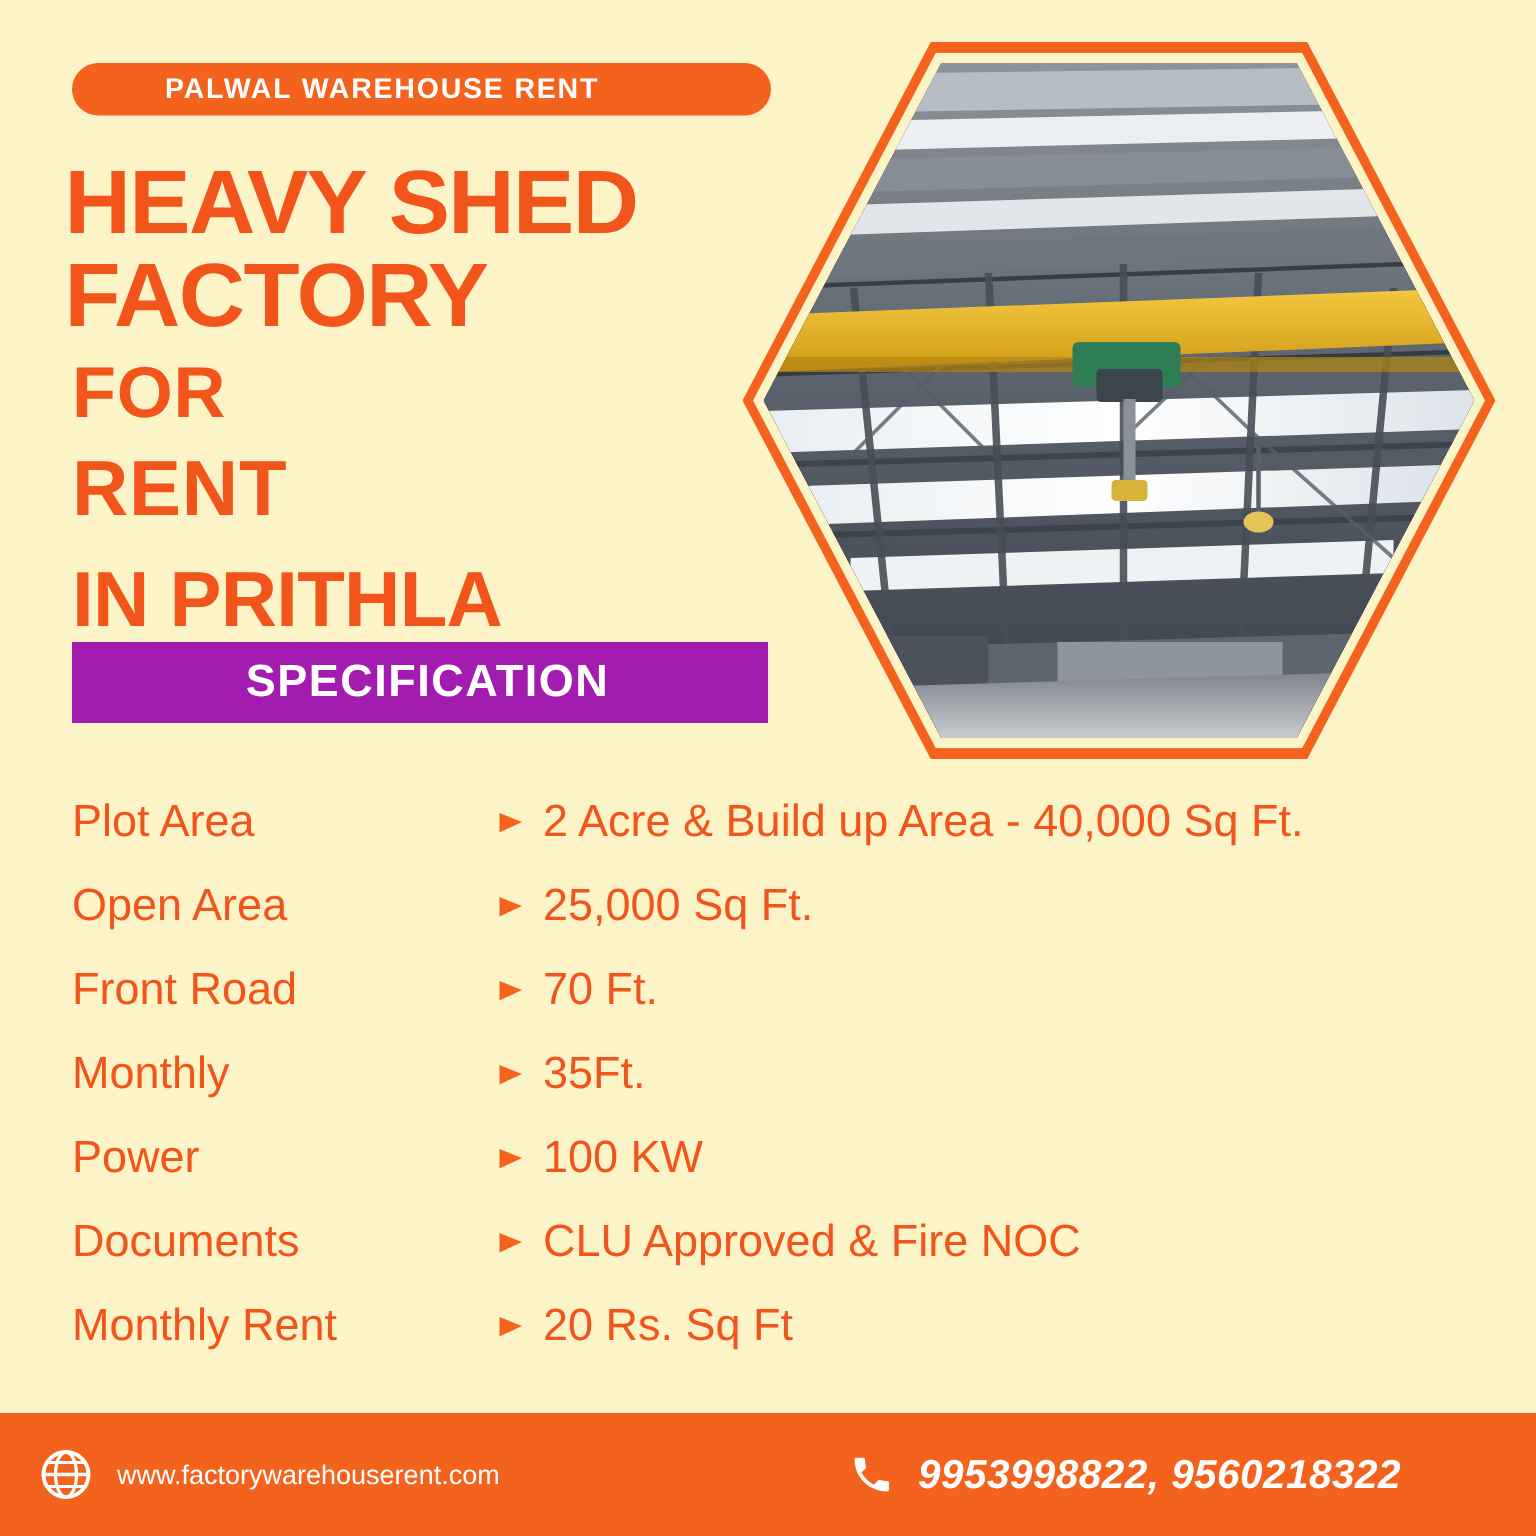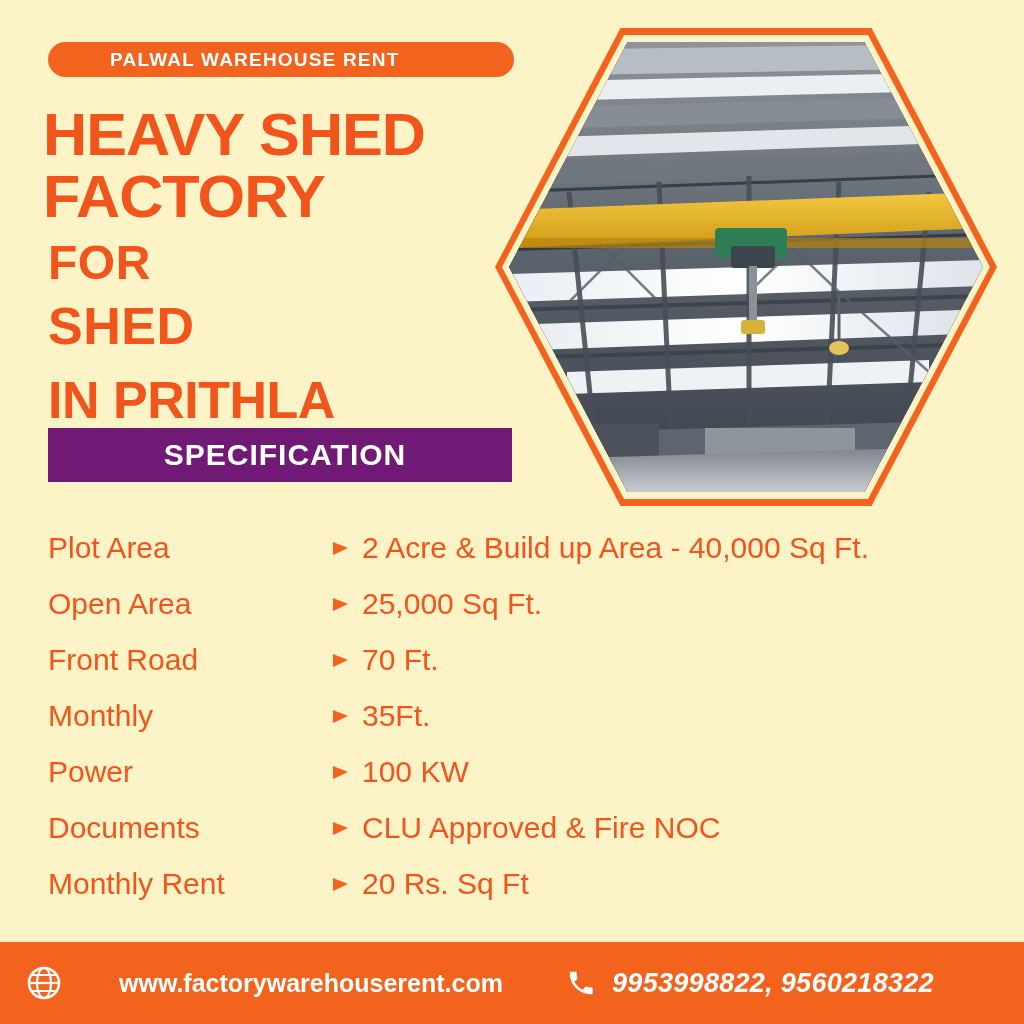--- a/index.html
+++ b/index.html
@@ -86,21 +86,21 @@
     margin-top: 14px;
   }
 
   
   .spec-bar {
     position: absolute;
     left: 48px;
     top: 428px;
     width: 464px;
     height: 54px;
-    background: #701a75;
+    background: #a21caf;
     display: flex;
     align-items: center;
   }
   .spec-bar-text {
     color: #ffffff;
     font-size: 30px;
     font-weight: bold;
     letter-spacing: 1px;
     width: 100%;
     text-align: center;
@@ -204,45 +204,44 @@
     font-style: italic;
   }
   .globe-icon, .phone-icon {
     display: flex;
     align-items: center;
     justify-content: center;
     margin-right: 16px;
   }
   .footer-text {
     color: #ffffff;
-    font-size: 25px;
-    font-weight: bold;
+    font-size: 18px;
+    font-weight: normal;
     letter-spacing: 0px;
-    margin-left: 41px;
   }
   .footer-phone {
     color: #ffffff;
     font-size: 27px;
     font-weight: bold;
     letter-spacing: 0.3px;
   }
 </style>
 </head>
 <body>
 
 <div class="poster">
 
   <div class="badge">
     <div class="badge-text">PALWAL WAREHOUSE RENT</div>
   </div>
 
   <div class="headline">
     <div class="h-main">HEAVY SHED FACTORY</div>
     <div class="h-for">FOR</div>
-    <div class="h-rent">SHED</div>
+    <div class="h-rent">RENT</div>
     <div class="h-loc">IN PRITHLA PALWAL</div>
   </div>
 
   <div class="spec-bar">
     <div class="spec-bar-text">SPECIFICATION</div>
   </div>
 
   <div class="hex-wrap">
     <div class="hex-outer"></div>
     <div class="hex-inner"></div>

